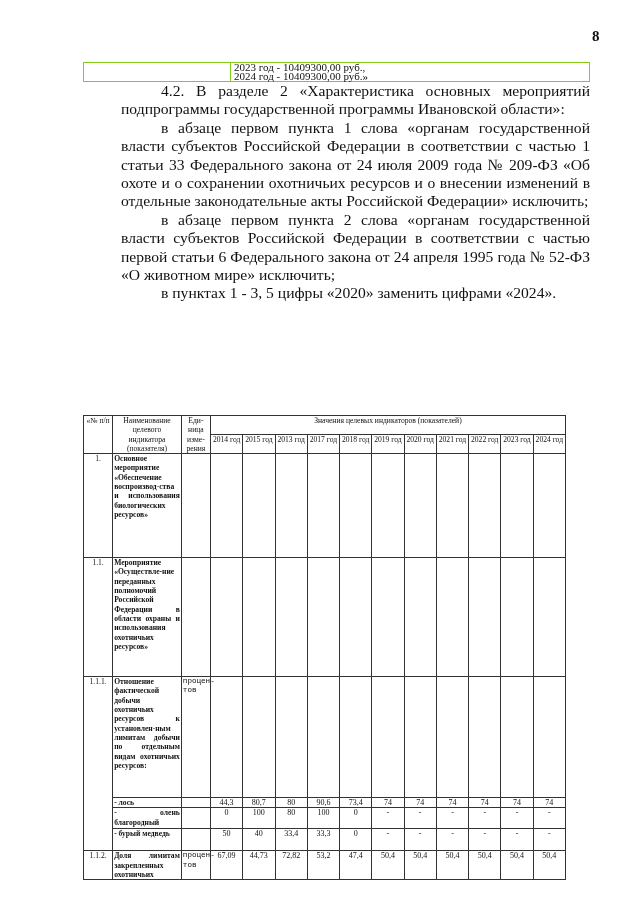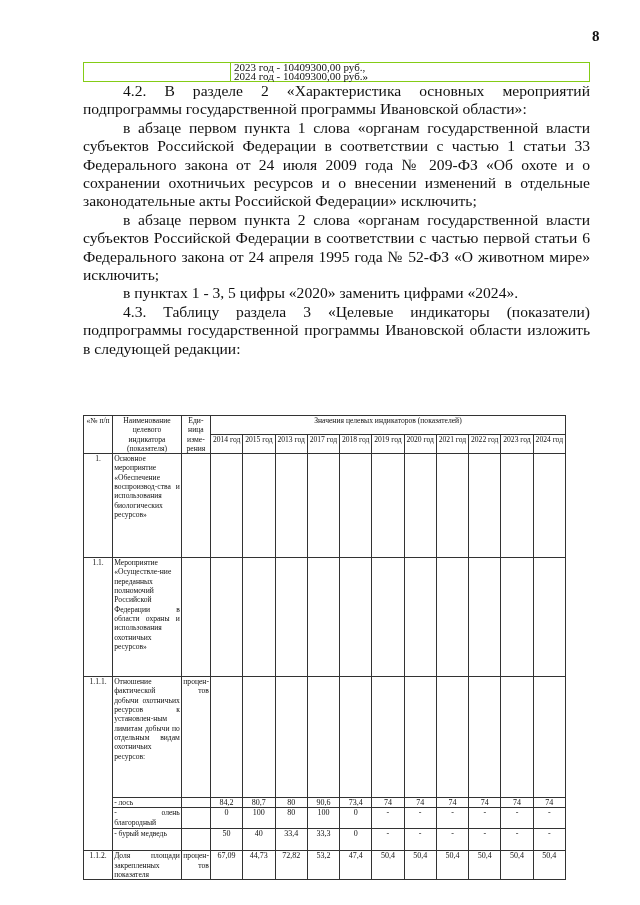--- a/index.html
+++ b/index.html
@@ -5,31 +5,31 @@
   html, body { margin: 0; padding: 0; background: #ffffff; }
   body { width: 640px; height: 905px; position: relative; overflow: hidden;
          font-family: "Liberation Serif", "DejaVu Serif", serif; color: #111; }
   .page-number { position: absolute; left: 592px; top: 28px; font-size: 15px; font-weight: bold; }
   .top-table { position: absolute; left: 83px; top: 62px; width: 507px; border-collapse: collapse; }
   .top-table td { border: 1px solid #84cc16; padding: 0; font-size: 11px; line-height: 9px; vertical-align: top; }
   .top-table td.empty { width: 146px; }
   .top-table td.vals { padding-left: 3px; }
   .body-text { position: absolute; left: 83px; top: 82px; width: 507px; font-size: 15.6px; line-height: 18.4px; }
   .body-text p { margin: 0; text-align: justify; text-align-last: left; }
-  .body-text p.indent { text-indent: 40px; }
+  .body-text p.indent { text-indent: 40px; margin-left: 38px; }
   .main-table { position: absolute; left: 83px; top: 415px; border-collapse: collapse; table-layout: fixed; width: 483px; }
   .main-table th, .main-table td { border: 1px solid #333; font-size: 7.6px; line-height: 9.3px; padding: 0 1px; vertical-align: top; font-weight: normal; }
   .main-table th { text-align: center; }
   .c-num { width: 28px; text-align: center; }
   .c-name { width: 66px; }
   .c-unit { width: 28px; text-align: center; }
   .c-year { width: 31px; text-align: center; }
-  .main-table td.name { text-align: justify; text-align-last: left; }
+  .main-table td.name { text-align: justify; text-align-last: left; font-weight: bold; }
   .main-table td.val { text-align: center; font-size: 8px; }
-  .main-table td.unit { text-align: right; }
+  .main-table td.unit { text-align: left; font-family: Liberation Mono, monospace; }
   .main-table td.num { text-align: center; }
   .row-1 td { height: 103px; }
   .row-11 td { height: 118px; }
   .row-111 td { height: 120px; }
   .row-sub1 td { height: 9px; }
   .row-sub2 td { height: 20px; }
   .row-sub3 td { height: 21px; margin-left: 33px; }
   .row-112 td { height: 26px; }
 </style>
 </head>
@@ -47,21 +47,20 @@
     </td>
   </tr>
 </tbody>
   </table>
 
 <div class="body-text">
   <p class="indent">4.2. В разделе 2 «Характеристика основных мероприятий подпрограммы государственной программы Ивановской области»:</p>
   <p class="indent">в абзаце первом пункта 1 слова «органам государственной власти субъектов Российской Федерации в соответствии с частью 1 статьи 33 Федерального закона от 24 июля 2009 года № 209-ФЗ «Об охоте и о сохранении охотничьих ресурсов и о внесении изменений в отдельные законодательные акты Российской Федерации» исключить;</p>
   <p class="indent">в абзаце первом пункта 2 слова «органам государственной власти субъектов Российской Федерации в соответствии с частью первой статьи 6 Федерального закона от 24 апреля 1995 года № 52-ФЗ «О животном мире» исключить;</p>
   <p class="indent">в пунктах 1 - 3, 5 цифры «2020» заменить цифрами «2024».</p>
-  <p class="indent">4.3. Таблицу раздела 3 «Целевые индикаторы (показатели) подпрограммы государственной программы Ивановской области изложить в следующей редакции:</p>
 </div>
 
 <table class="main-table">
   <colgroup>
     <col class="c-num">
       <col class="c-name">
       <col class="c-unit">
     <col class="c-year">
       <col class="c-year">
       <col class="c-year">
@@ -140,21 +139,21 @@
         <td class="val"></td>
         <td class="val"></td>
         <td class="val"></td>
         <td class="val"></td>
         <td class="val"></td>
         <td class="val"></td>
       </tr>
       <tr class="row-sub1">
         <td class="name">- лось</td>
         <td class="unit"></td>
-        <td class="val">84,2</td>
+        <td class="val">44,3</td>
         <td class="val">80,7</td>
         <td class="val">80</td>
         <td class="val">90,6</td>
         <td class="val">73,4</td>
         <td class="val">74</td>
         <td class="val">74</td>
         <td class="val">74</td>
         <td class="val">74</td>
         <td class="val">74</td>
         <td class="val">74</td>
@@ -184,21 +183,21 @@
         <td class="val">0</td>
         <td class="val">-</td>
         <td class="val">-</td>
         <td class="val">-</td>
         <td class="val">-</td>
         <td class="val">-</td>
         <td class="val">-</td>
       </tr>
       <tr class="row-112">
         <td class="num">1.1.2.</td>
-        <td class="name">Доля площади закрепленных показателя</td>
+        <td class="name">Доля лимитам закрепленных охотничьих</td>
         <td class="unit">процен-тов</td>
         <td class="val">67,09</td>
         <td class="val">44,73</td>
         <td class="val">72,82</td>
         <td class="val">53,2</td>
         <td class="val">47,4</td>
         <td class="val">50,4</td>
         <td class="val">50,4</td>
         <td class="val">50,4</td>
         <td class="val">50,4</td>

